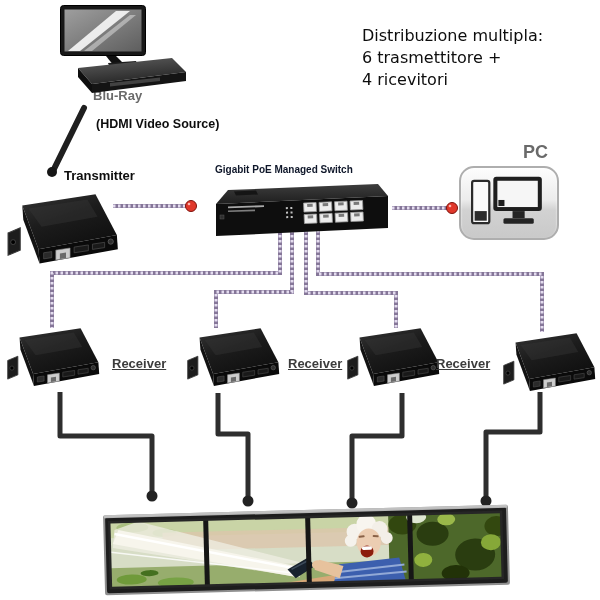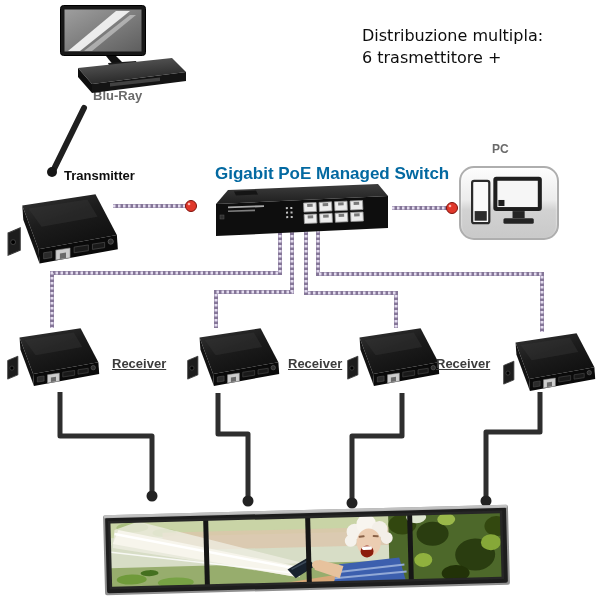--- a/index.html
+++ b/index.html
@@ -120,45 +120,47 @@
   <div class="abs" style="left:70px;top:56px;width:120px;height:42px;z-index:2">
     <svg viewBox="0 0 120 42" width="120" height="42">
       <polygon points="8,12 102,2 116,16 22,28" fill="url(#gBrTop)"></polygon>
       <polygon points="8,12 22,28 22,37 8,21" fill="#0e0e0e"></polygon>
       <polygon points="22,28 116,16 116,25 22,37" fill="#141414"></polygon>
       <polygon points="40,27 90,21.5 90,25 40,30.5" fill="#4a4a4a" opacity="0.85"></polygon>
     </svg>
   </div>
 
   <div class="lbl lbl-gray" style="left:93px;top:88px;font-size:13px">Blu-Ray</div>
+  <div class="lbl lbl-black" style="left:96px;top:117px;font-size:12.5px">(HDMI Video Source)</div>
 
   <div id="note">
     <div>Distribuzione multipla:</div>
     <div>6 trasmettitore +</div>
+    <div>4 ricevitori</div>
   </div>
 
   <div class="lbl lbl-black" style="left:64px;top:168px;font-size:13px;z-index:2">Transmitter</div>
   <div class="abs" style="left:6px;top:192px;width:120px;height:88px;z-index:2">
   <svg viewBox="0 0 118 86" width="100%" height="100%">
     <polygon points="2,40 14,35 14,57 2,62" fill="#1d1d1d" stroke="#3a3a3a" stroke-width="1"></polygon>
     <circle cx="7" cy="49" r="2.4" fill="#000" stroke="#4a4a4a" stroke-width="0.8"></circle>
     <polygon points="16,13 88,2 109,42 32,56" fill="url(#gDevTop)"></polygon>
     <polygon points="22,16 80,7 90,24 35,34" fill="#353535" opacity="0.45"></polygon>
     <polygon points="16,13 32,56 33,70 17,27" fill="#121212"></polygon>
     <polygon points="32,56 109,42 110,56 33,70" fill="#0a0a0a"></polygon>
     <polygon points="37,59.5 45,58.3 45,64.3 37,65.5" fill="#2a2a2a" stroke="#565656" stroke-width="0.6"></polygon>
     <polygon points="49,56.9 63,54.8 63,64.4 49,66.5" fill="#cdcdcd" stroke="#8a8a8a" stroke-width="0.6"></polygon>
     <polygon points="53,60.2 59,59.3 59,64.6 53,65.5" fill="#6a6a6a"></polygon>
     <polygon points="67,53.9 81,51.8 81,57.4 67,59.5" fill="#191919" stroke="#4d4d4d" stroke-width="0.7"></polygon>
     <polygon points="85,51 97,49.2 97,54.4 85,56.2" fill="#191919" stroke="#4d4d4d" stroke-width="0.7"></polygon>
     <circle cx="103" cy="48.5" r="2.6" fill="#2f2f2f" stroke="#636363" stroke-width="0.7"></circle>
   </svg>
 </div>
 
-  <div class="lbl" style="left:215px;top:164px;font-size:17px;color:#0369a1;z-index:2">Gigabit PoE Managed Switch</div>
+  <div class="lbl" style="left:215px;top:164px;font-size:10px;color:#0f172a;z-index:2">Gigabit PoE Managed Switch</div>
   <div class="abs" style="left:210px;top:182px;width:180px;height:58px;z-index:2">
     <svg viewBox="0 0 180 58" width="180" height="58">
       <polygon points="18,8 168,2 178,14 6,22" fill="url(#gSwTop)"></polygon>
       <polygon points="24,9.5 46,8.6 48,12.5 26,13.5" fill="#151515"></polygon>
       <polygon points="6,22 178,14 178,46 6,54" fill="#0e0e0e"></polygon>
       <rect x="18" y="24.5" width="36" height="1.8" fill="#a8a8a8" transform="rotate(-2 18 24.5)"></rect>
       <rect x="18" y="28.5" width="27" height="1.6" fill="#7e7e7e" transform="rotate(-2 18 28.5)"></rect>
       <rect x="10" y="33" width="4" height="4" fill="#2e2e2e" stroke="#555" stroke-width="0.5"></rect>
       <g fill="#c2c2c2" transform="rotate(-2.5 80 30)">
         <rect x="76" y="25" width="2" height="2"></rect>
@@ -186,21 +188,21 @@
             <rect x="144" y="20.5" width="5.5" height="3"></rect>
           <rect x="97.5" y="32" width="5.5" height="3"></rect>
             <rect x="113" y="32" width="5.5" height="3"></rect>
           <rect x="128.5" y="32" width="5.5" height="3"></rect>
             <rect x="144" y="32" width="5.5" height="3"></rect>
         </g>
       </g>
     </svg>
   </div>
 
-  <div class="lbl lbl-gray" style="left:492px;top:142px;font-size:12px;z-index:2">PC</div>
+  <div class="lbl lbl-gray" style="left:523px;top:142px;font-size:18px;z-index:2">PC</div>
   <div id="pc-box" class="abs" style="z-index:2">
     <svg viewBox="0 0 95 68" width="96" height="70">
       <rect x="11" y="12" width="17" height="42" rx="2" fill="#fafafa" stroke="#2b2b2b" stroke-width="2.2"></rect>
       <rect x="13.5" y="42" width="12" height="9.5" fill="#2b2b2b"></rect>
       <rect x="32" y="8" width="48" height="34" rx="3" fill="#1e1e1e"></rect>
       <rect x="36" y="12" width="40" height="26" fill="#f6f6f6"></rect>
       <rect x="37" y="31" width="6" height="6" fill="#1e1e1e"></rect>
       <rect x="51" y="42" width="12" height="7" fill="#242424"></rect>
       <rect x="42" y="49" width="30" height="5.5" rx="1.5" fill="#242424"></rect>
     </svg>

